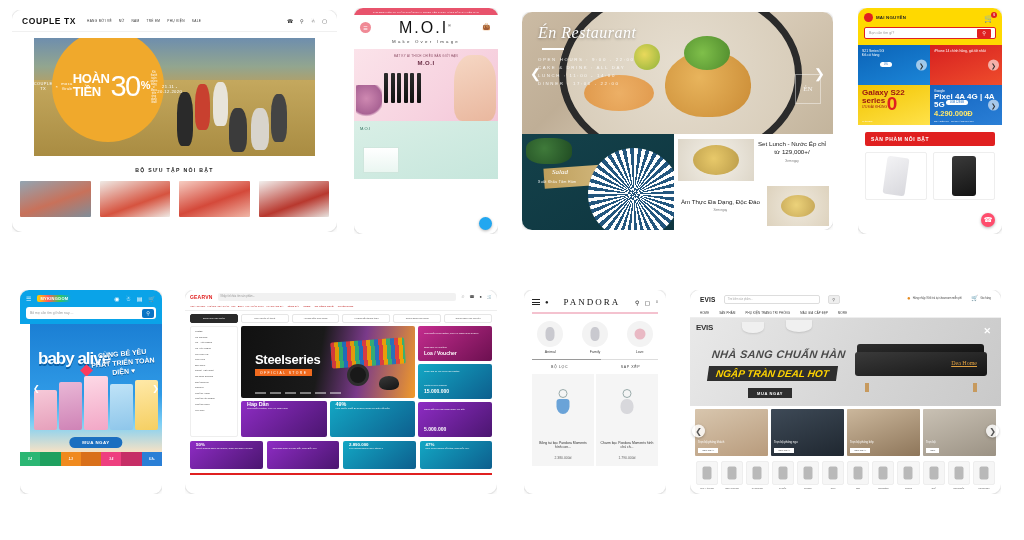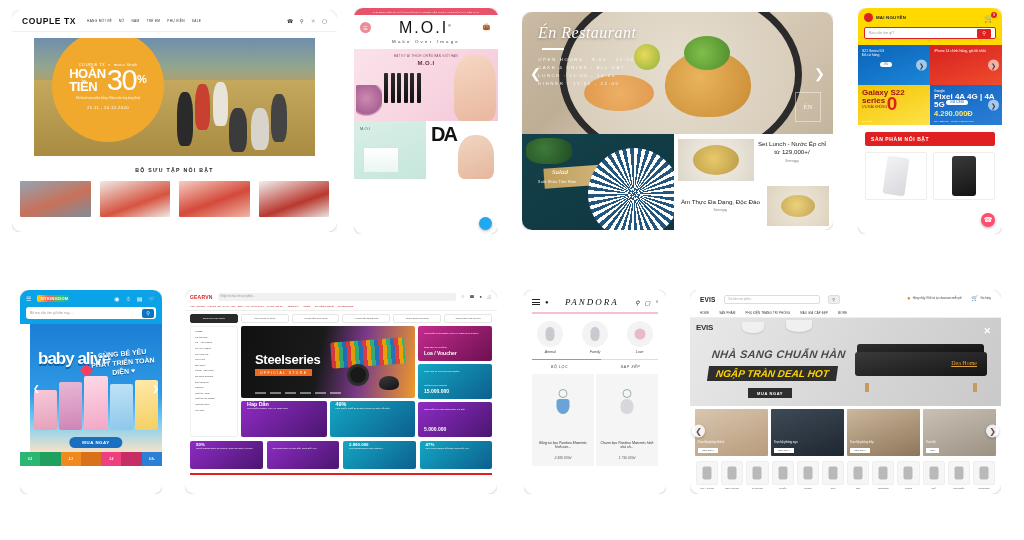--- a/index.html
+++ b/index.html
@@ -59,21 +59,21 @@
   }
   #c1 .hero .ppl{
     position:absolute; right:14px; bottom:4px; width:130px; height:92px;
   }
   #c1 .hero .ppl i{
     position:absolute; display:block; border-radius:40% 40% 30% 30%;
   }
   #c1 .circle{
     position:absolute; left:18px; top:-8px; width:112px; height:112px;
     border-radius:50%; background:#f0a92c;
-    display:flex; flex-direction:column; align-items:center; justify-content:center;
+    display:flex; flex-direction:row; align-items:center; justify-content:center;
     color:#fff; text-align:center;
   }
   #c1 .circ-top{ font-size:4px; letter-spacing:.4px; display:flex; gap:3px; align-items:center; }
   #c1 .circ-mid{ display:flex; align-items:center; justify-content:center; gap:1px; }
   #c1 .circ-l{ font-size:13px; font-weight:bold; line-height:.98; text-align:left; letter-spacing:-.4px;}
   #c1 .circ-big{ font-size:29px; font-weight:normal; line-height:.9; letter-spacing:-1.5px;}
   #c1 .circ-pct{ font-size:11px; font-weight:bold; align-self:flex-start; margin-top:6px;}
   #c1 .circ-sub{ font-size:2.6px; margin-top:3px; opacity:.95;}
   #c1 .circ-date{ font-size:4.2px; margin-top:5px; letter-spacing:.4px;}
   #c1 .stripe{
@@ -141,21 +141,21 @@
   #c3 .hero .lime{ position:absolute; left:36%; top:26%; width:26px;height:26px;border-radius:50%;
                    background:radial-gradient(circle at 40% 40%,#e9d95b,#8fb23a);}
   #c3 .hero .sauce{ position:absolute; left:20%; top:52%; width:70px;height:36px;border-radius:50%;
                     background:radial-gradient(circle at 50% 50%,#f0a64e,#e08a2e); opacity:.8;}
   #c3 .hero .title{ position:absolute; left:16px; top:12px; color:#fff;
                     font-family:"Liberation Serif", serif; font-style:italic;
                     font-size:16px; letter-spacing:.5px; text-shadow:0 1px 3px rgba(0,0,0,.35);}
   #c3 .hero .rule{ position:absolute; left:20px; top:36px; width:22px; height:2px; background:#fff;}
   #c3 .hero .hours{ position:absolute; left:16px; top:44px; color:rgba(255,255,255,.85);
                     font-size:4.4px; letter-spacing:1.6px; line-height:1.85;}
-  #c3 .hero .stamp{ position:absolute; right:12px; bottom:12px; width:26px; height:30px;
+  #c3 .hero .stamp{ position:absolute; right:12px; bottom:30px; width:26px; height:30px;
                     border:1px solid rgba(255,255,255,.55); opacity:.8;
                     display:flex;align-items:center;justify-content:center;
                     color:#fff;font-size:7px;font-family:"Liberation Serif",serif;}
   #c3 .lower{ display:flex; height:96px; }
   #c3 .lower .left{ width:49%; position:relative; background:linear-gradient(150deg,#14414a,#0e3640); }
   #c3 .lower .left .leaf{ position:absolute; left:4px; top:4px; width:46px;height:26px;
                           background:radial-gradient(circle at 40% 40%,#3f7a3a,#1f4a22); border-radius:40%;}
   #c3 .lower .left .brush{ position:absolute; left:22px; top:32px; width:78px; height:20px;
                            background:linear-gradient(90deg,#c8a45c,#e0c489); transform:rotate(-4deg); opacity:.95;}
   #c3 .lower .left .t1{ position:absolute; left:30px; top:34px; color:#fff;
@@ -300,21 +300,21 @@
   #c6 .mag{ background:linear-gradient(140deg,#c42c8e,#6c1050);}
   #c6 .rcol{ width:74px; display:flex; flex-direction:column; gap:3px;}
   #c6 .rcol div{ flex:1; border-radius:2px; padding:3px; position:relative;}
   #c6 .botrow{ display:flex; gap:4px; padding:4px 5px 0 5px;}
   #c6 .botrow div{ flex:1; height:28px; border-radius:2px; position:relative; padding:3px;}
   #c6 .botrow .t{ font-size:2.2px; color:#fff; line-height:1.25;}
   #c6 .botrow .v{ position:absolute; left:3px; bottom:2px; font-size:4.4px; color:#fff; font-weight:bold;}
   #c6 .redline{ height:2px; background:#e02020; margin:4px 5px 0 5px;}
 
   
-  #c7 { left:524px; top:290px; width:142px; height:204px;font-style:italic; }
+  #c7 { left:524px; top:290px; width:142px; height:204px; }
   #c7 .shot { height:204px; border-radius:9px; }
   #c7 .hdr{ display:flex; align-items:center; padding:7px 8px 5px 8px; gap:5px;}
   #c7 .hdr .bars{ width:8px; }
   #c7 .hdr .bars i{ display:block; height:1px; background:#222; margin:1.6px 0;}
   #c7 .hdr .pin{ font-size:6px; color:#222;}
   #c7 .hdr .brand{ flex:1; text-align:center; font-size:9px; letter-spacing:2px; color:#111;
                    font-family:"Liberation Serif", serif;}
   #c7 .hdr .mag{ font-size:6px; color:#222;}
   #c7 .hdr .bag{ font-size:6px; color:#222;}
   #c7 .hdr .cnt{ font-size:3.4px; color:#555; margin-left:1px;}
@@ -494,24 +494,20 @@
             <i></i>
             <i></i>
           </div>
         <div class="model"></div>
       </div>
       <div class="duo">
         <div class="l">
           <div class="mini">M.O.I</div>
           <div class="box"></div>
         </div>
-        <div class="r">
-          <div class="da">DA</div>
-          <div class="face"></div>
-        </div>
       </div>
       <div class="chatdot"></div>
     </div>
 
   </div>
 
   <div class="card" id="c3">
     <div class="shot">
       <div class="hero">
         <div class="plate"></div>

